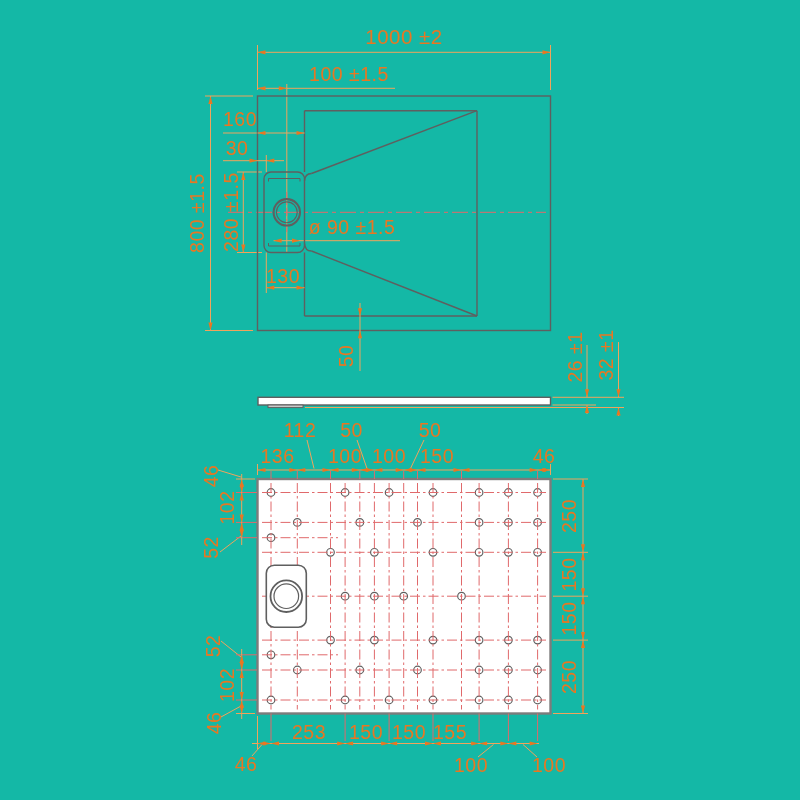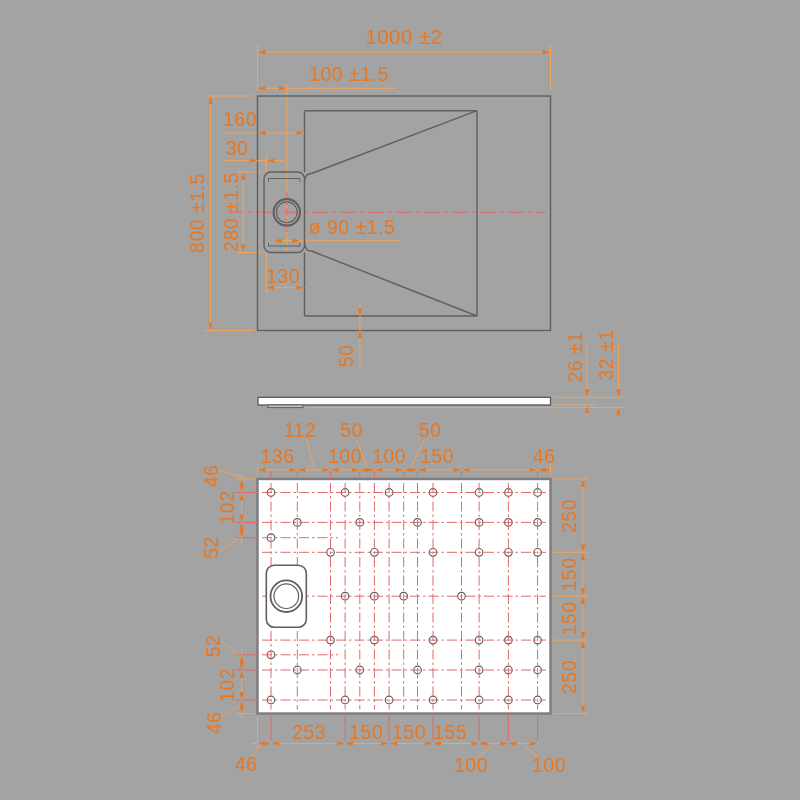--- a/index.html
+++ b/index.html
@@ -1,16 +1,16 @@
 <!DOCTYPE html>
 <html><head>
 <meta charset="utf-8">
 <style>
   html,body{margin:0;padding:0;background:#ffffff;}
-  .sheet{position:relative;width:800px;height:800px;background:#a3a3a3;overflow:hidden;}
+  .sheet{position:relative;width:800px;height:800px;background:#14b8a6;overflow:hidden;}
   svg{display:block;}
   text{font-family:"Liberation Sans", sans-serif;fill:#e87722;font-size:19.5px;letter-spacing:.5px;}
   text.big{font-size:20.5px;}
   .g{stroke:#5f5f5f;stroke-width:1.4;fill:none;}
   .gthick{stroke:#7c7c7c;stroke-width:2.4;fill:#ffffff;}
   .ext{stroke:#f0a45c;stroke-width:1;fill:none;}
   .red{stroke:#e0696b;stroke-width:1;fill:none;}
   .arw{fill:#e87722;stroke:none;}
   .whole{fill:#ffffff;stroke:#5f5f5f;stroke-width:1.2;}
 </style>

